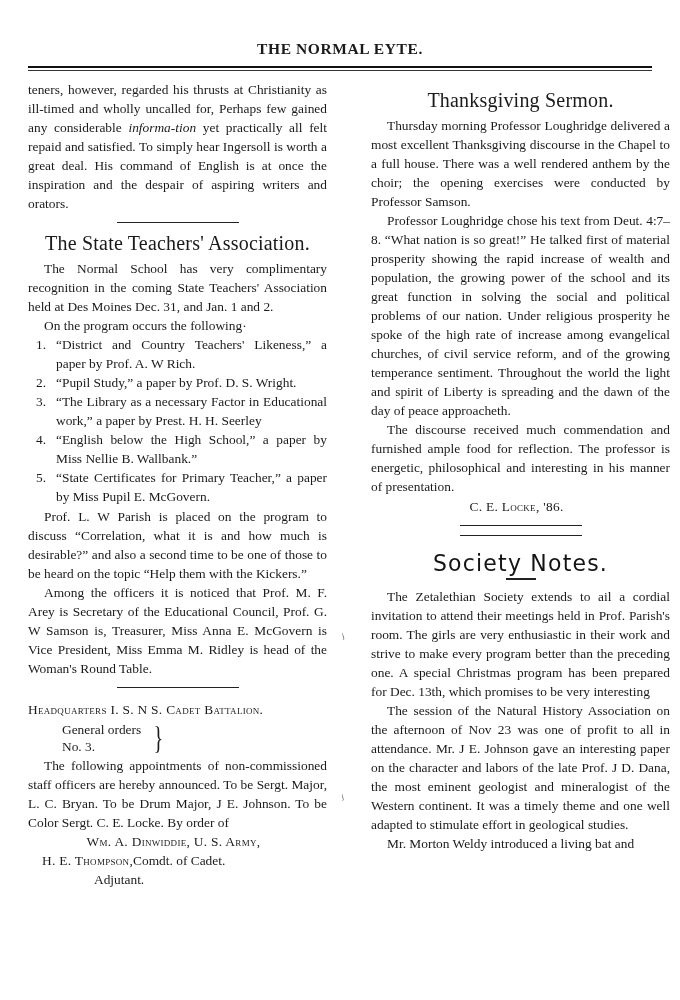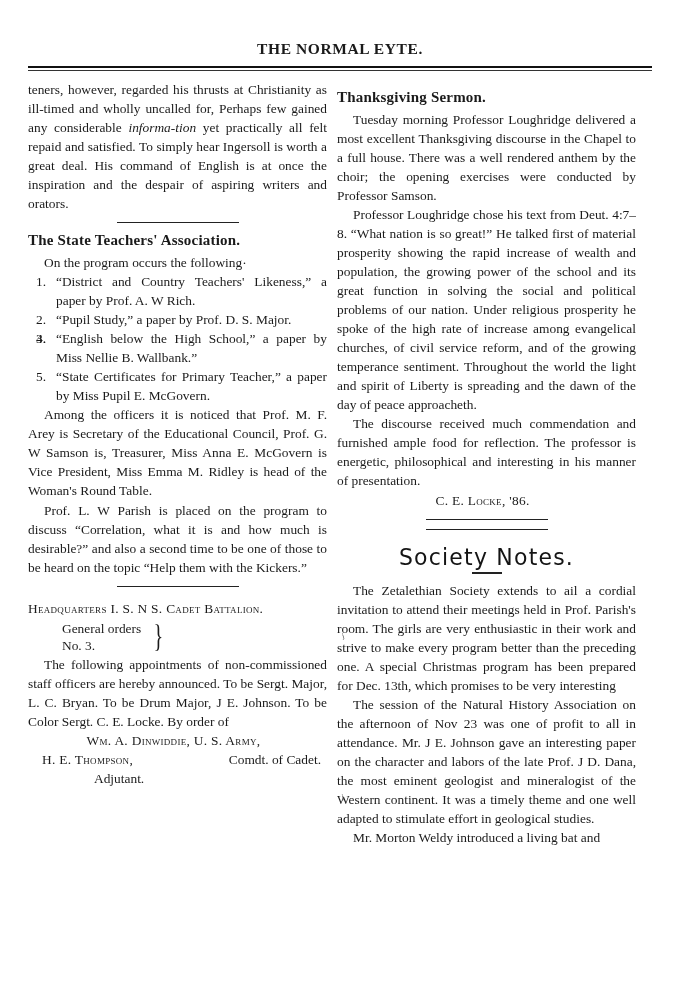--- a/index.html
+++ b/index.html
@@ -40,21 +40,21 @@
     margin-top: 2px;
     border-top: 2.4px solid #111;
     border-bottom: 0.7px solid #333;
     height: 1.6px;
     width: 100%;
   }
 
   
   .columns {
     display: flex;
-    gap: 10px;
+    gap: 44px;
     margin-top: 9px;
   }
   .col {
     width: 299px;
     flex: 0 0 299px;
   }
 
   
   p {
     margin: 0;
@@ -62,22 +62,23 @@
     line-height: 19.05px;
     text-align: justify;
     text-align-last: left;
     text-justify: inter-word;
     hyphens: none;
   }
   p.indent { text-indent: 16px; }
   p.noindent { text-indent: 0; }
 
   .sec-head {
-    font-weight: bold;
-    font-size: 15px;
+    text-align: center;
+    font-weight: normal;
+    font-size: 20px;
     margin: 9px 0 4px 0;
     letter-spacing: 0.2px;
   }
 
   .rule-short {
     width: 122px;
     height: 0;
     border-top: 1.1px solid #222;
     margin: 9px auto 8px auto;
   }
@@ -138,21 +139,21 @@
   }
 
   .signoff {
     font-size: 13.4px;
     line-height: 19.05px;
     text-align: center;
     padding-right: 8px;
   }
   .sig-row {
     display: flex;
-    justify-content: space-between;
+    justify-content: flex-start;
     font-size: 13.4px;
     line-height: 19.05px;
     padding: 0 6px 0 14px;
   }
   .adjutant { margin-left: 66px; font-size: 13.4px; line-height: 19.05px; }
 
   
   .fancy-head {
     text-align: center;
     margin: 14px 0 2px 0;
@@ -195,32 +196,33 @@
   <div class="columns">
 
     <div class="col">
 
       <p class="noindent"><span>teners, however, regarded his thrusts at Christianity as ill-timed and wholly uncalled for, Perhaps few gained any considerable </span><em>informa-tion</em><span> yet practically all felt repaid and satisfied. To simply hear Ingersoll is worth a great deal. His command of English is at once the inspiration and the despair of aspiring writers and orators.</span></p>
 
       <div class="rule-short"></div>
 
       <h2 class="sec-head">The State Teachers' Association.</h2>
 
+      <p class="indent">The Normal School has very complimentary recognition in the coming State Teachers' Association held at Des Moines Dec. 31, and Jan. 1 and 2.</p>
       <p class="indent">On the program occurs the following·</p>
 
       <ol class="program">
         <li><span class="num">1.</span><span>“District and Country Teachers' Likeness,” a paper by Prof. A. W Rich.</span></li>
-        <li><span class="num">2.</span><span>“Pupil Study,” a paper by Prof. D. S. Major.</span></li>
-        <li><span class="num">3.</span></li>
+        <li><span class="num">2.</span><span>“Pupil Study,” a paper by Prof. D. S. Wright.</span></li>
+        <li><span class="num">3.</span><span>“The Library as a necessary Factor in Educational work,” a paper by Prest. H. H. Seerley</span></li>
         <li><span class="num">4.</span><span>“English below the High School,” a paper by Miss Nellie B. Wallbank.”</span></li>
         <li><span class="num">5.</span><span>“State Certificates for Primary Teacher,” a paper by Miss Pupil E. McGovern.</span></li>
       </ol>
 
+      <p class="indent">Prof. L. W Parish is placed on the program to discuss “Correlation, what it is and how much is desirable?” and also a second time to be one of those to be heard on the topic “Help them with the Kickers.”</p>
       <p class="indent">Among the officers it is noticed that Prof. M. F. Arey is Secretary of the Educational Council, Prof. G. W Samson is, Treasurer, Miss Anna E. McGovern is Vice President, Miss Emma M. Ridley is head of the Woman's Round Table.</p>
-      <p class="indent">Prof. L. W Parish is placed on the program to discuss “Correlation, what it is and how much is desirable?” and also a second time to be one of those to be heard on the topic “Help them with the Kickers.”</p>
 
       <div class="rule-short"></div>
 
       <div class="hq-line smallcaps">Headquarters I. S. N S. Cadet Battalion.</div>
 
       <div class="orders-block">
         <div class="orders-lines">
           <div>General orders</div>
           <div>No. 3.</div>
         </div>
@@ -235,21 +237,21 @@
         <span>Comdt. of Cadet.</span>
       </div>
       <div class="adjutant">Adjutant.</div>
 
     </div>
 
     <div class="col">
 
       <h2 class="sec-head">Thanksgiving Sermon.</h2>
 
-      <p class="indent">Tuesday morning Professor Loughridge delivered a most excellent Thanksgiving discourse in the Chapel to a full house.  There was a well rendered anthem by the choir; the opening exercises were conducted by Professor Samson.</p>
+      <p class="indent">Thursday morning Professor Loughridge delivered a most excellent Thanksgiving discourse in the Chapel to a full house.  There was a well rendered anthem by the choir; the opening exercises were conducted by Professor Samson.</p>
       <p class="indent">Professor Loughridge chose his text from Deut. 4:7–8. “What nation is so great!”  He talked first of material prosperity showing the rapid increase of wealth and population, the growing power of the school and its great function in solving the social and political problems of our nation.  Under religious prosperity he spoke of the high rate of increase among evangelical churches, of civil service reform, and of the growing temperance sentiment.  Throughout the world the light and spirit of Liberty is spreading and the dawn of the day of peace approacheth.</p>
       <p class="indent">The discourse received much commendation and furnished ample food for reflection.  The professor is energetic, philosophical and interesting in his manner of presentation.</p>
 
       <div class="signoff smallcaps">C. E. Locke, '86.</div>
 
       <div class="rule-short"></div>
 
 
       <div class="rule-short"></div>
 

